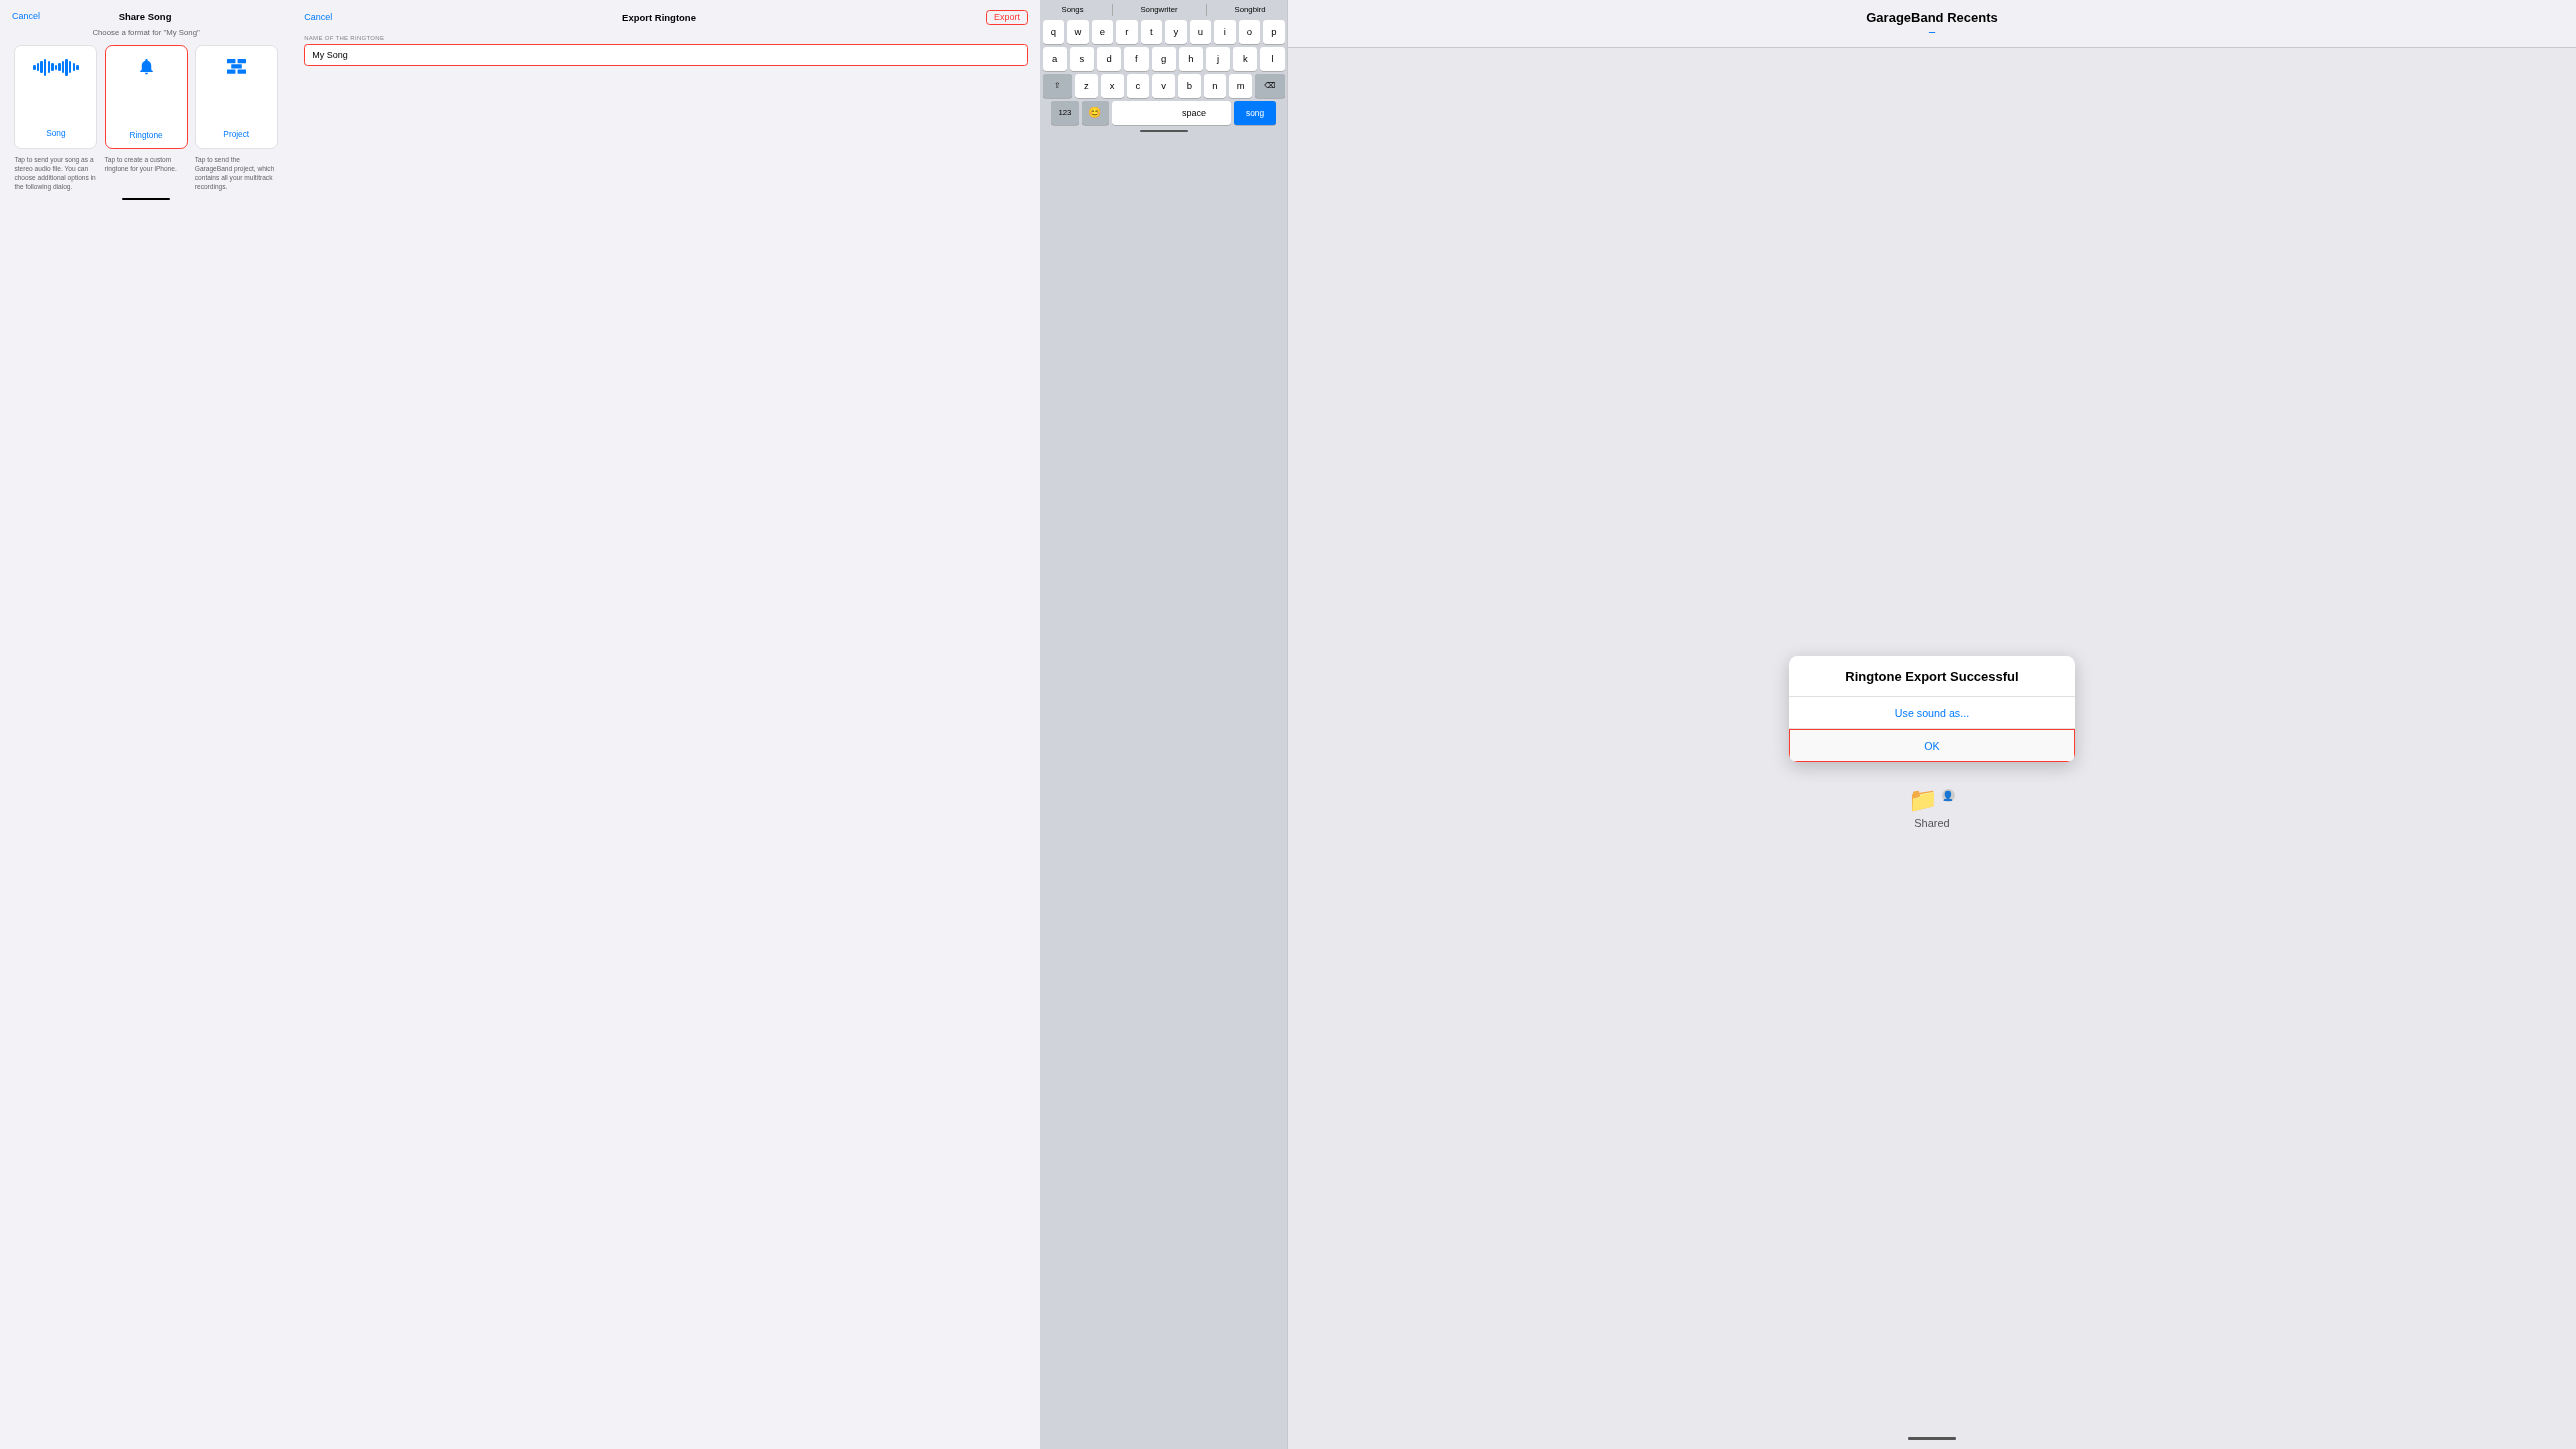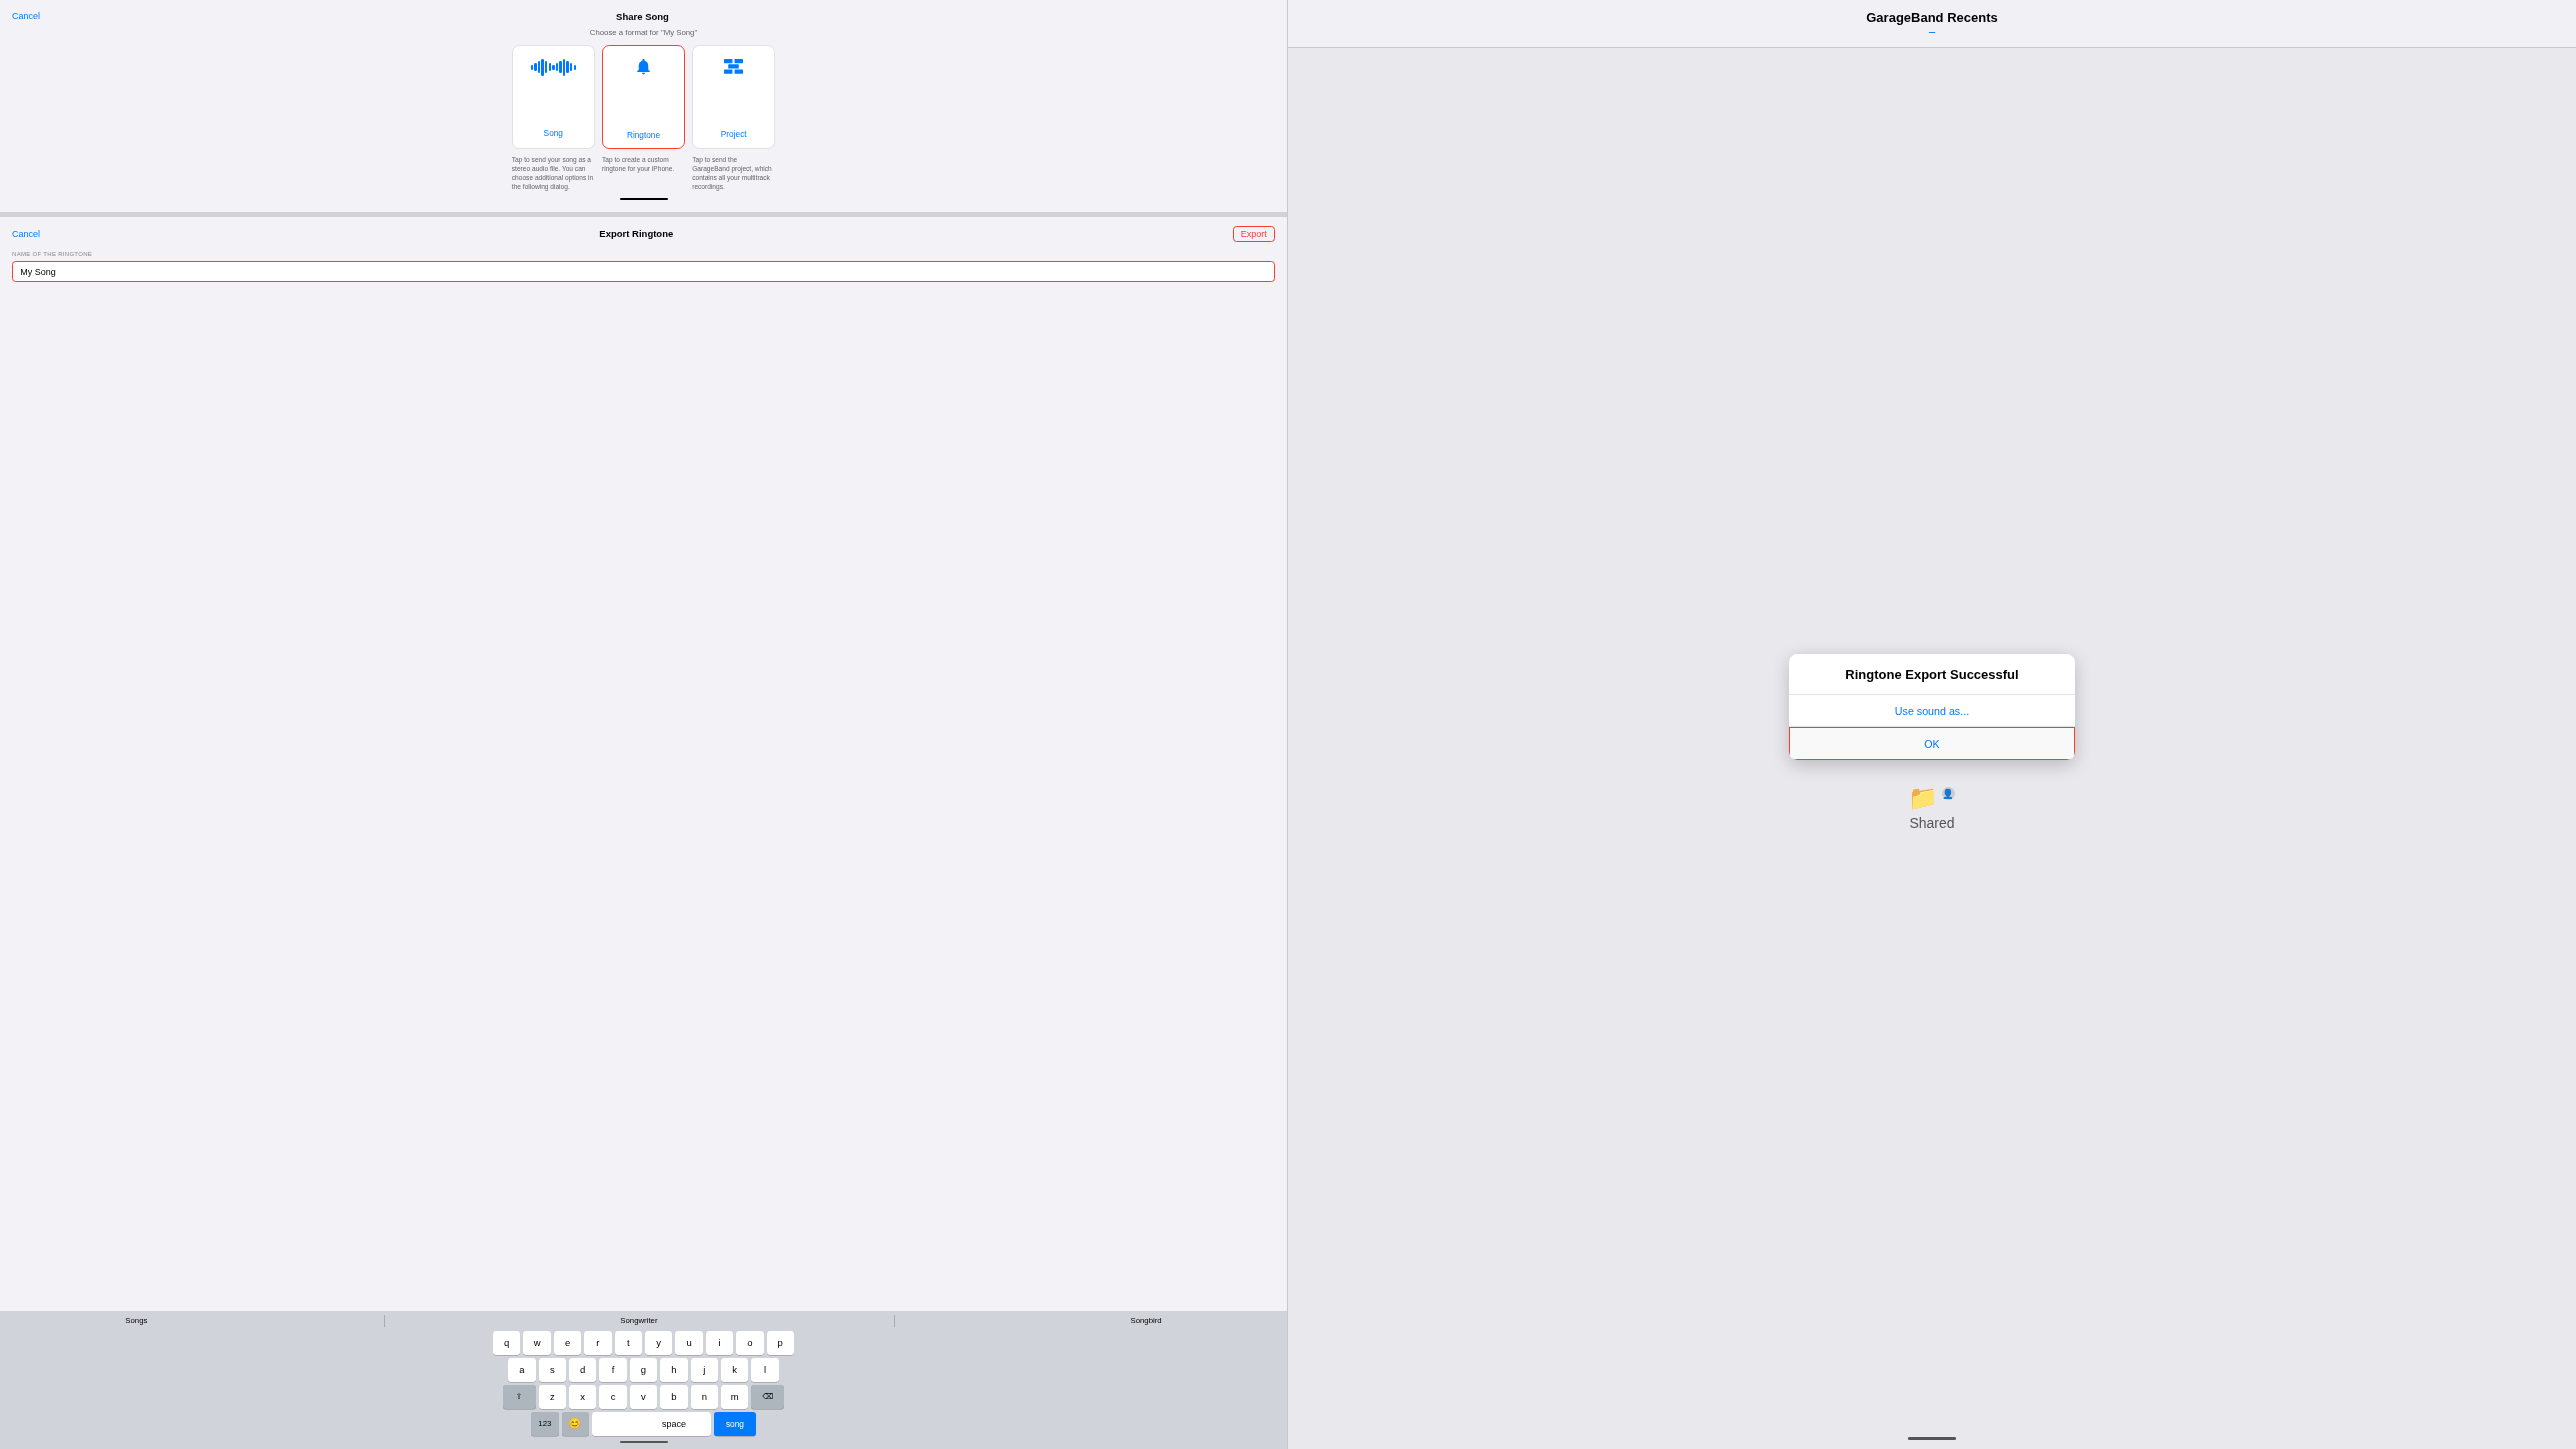--- a/index.html
+++ b/index.html
@@ -11,21 +11,21 @@
       height: 100vh;
       overflow: hidden;
     }
 
     
     .left-panel {
       width: 50%;
       height: 100%;
       background: #e5e5e5;
       display: flex;
-      flex-direction: column;
+      flex-direction: row;
       border-right: 0.6px solid #c8c8cc;
     }
 
     
     .share-song-section {
       background: #f2f2f7;
       padding: 10.7px 12px 8.3px;
       flex: 0 0 auto;
     }
 
@@ -442,21 +442,21 @@
       border-radius: 50%;
       width: 13px;
       height: 13px;
       display: flex;
       align-items: center;
       justify-content: center;
       margin-top: -9.5px;
     }
 
     .shared-label {
-      font-size: 14px;
+      font-size: 11px;
       color: #555;
       margin-top: 2.4px;
     }
 
     .home-indicator-right {
       width: 48px;
       height: 2.4px;
       background: #555;
       border-radius: 1.2px;
       margin: 0 auto 9.5px;

